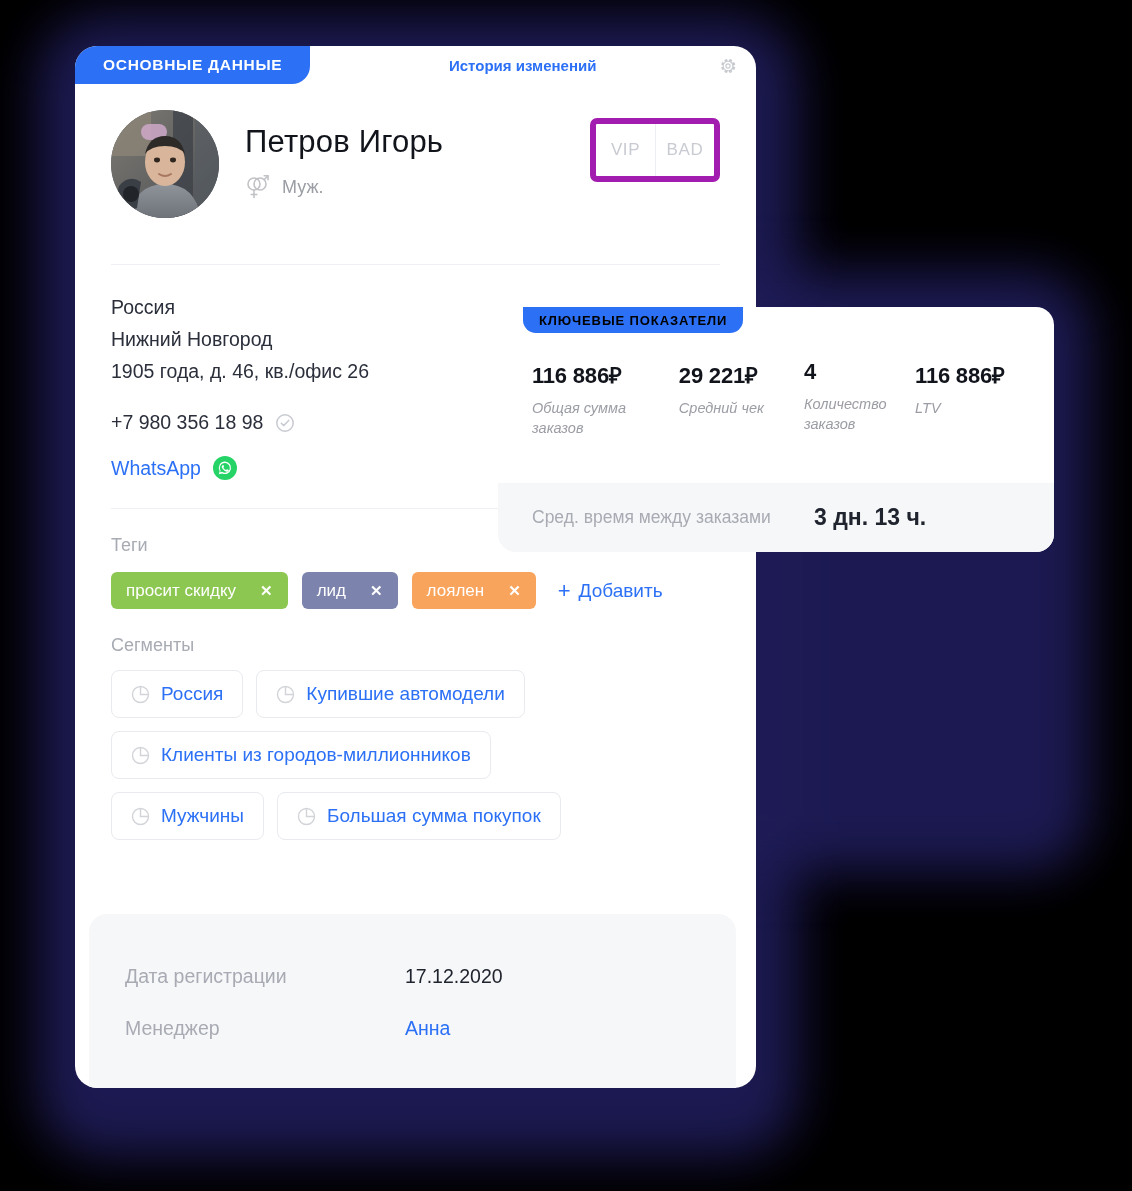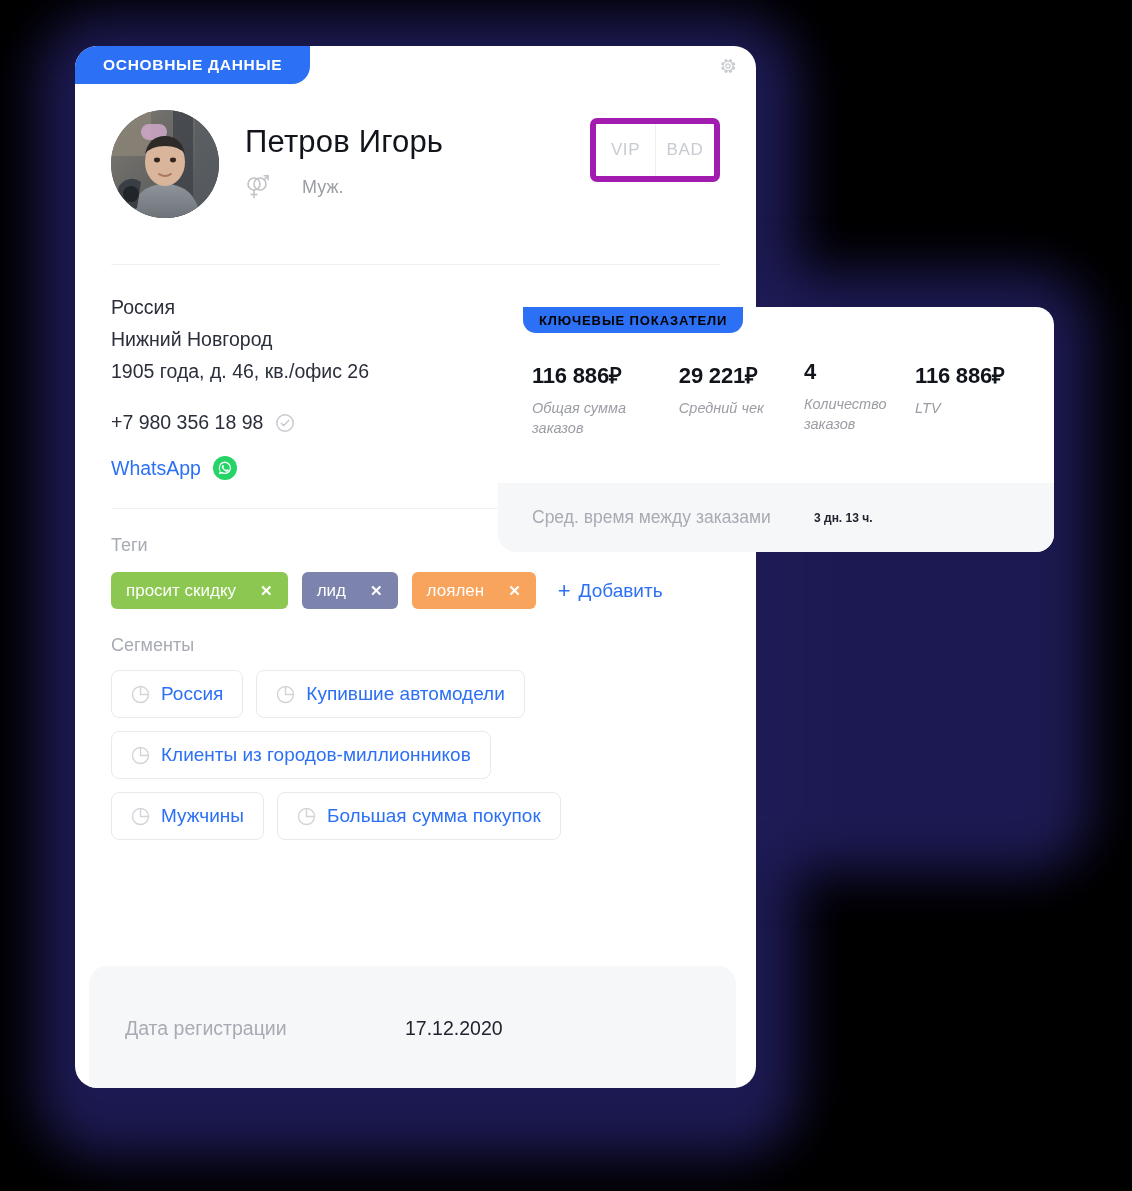--- a/index.html
+++ b/index.html
@@ -61,21 +61,21 @@
   .hdr { display: flex; align-items: flex-start; padding: 20px 36px 0 36px; position: relative; }
   .avatar {
     width: 108px; height: 108px; border-radius: 50%;
     overflow: hidden; flex: 0 0 108px;
     position: relative;
     background: #6a6f76;
   }
   .avatar svg { display:block; width:100%; height:100%; }
   .hdr-txt { margin-left: 26px; padding-top: 14px; }
   .cname { font-size: 31px; color: #12141c; font-weight: normal; letter-spacing: .2px; }
-  .grow { display: flex; align-items: center; margin-top: 14px; gap: 20px; }
+  .grow { display: flex; align-items: center; margin-top: 14px; }
   .gender-icon { width: 24px; height: 26px; opacity: .62; }
   .gender-txt { margin-left: 13px; font-size: 18px; color: #9b9da4; }
 
   .flagbox {
     position: absolute; right: 36px; top: 28px;
     display: flex;
     border: 6px solid #a21caf;
     border-radius: 7px;
     overflow: hidden;
   }
@@ -168,34 +168,35 @@
   .kpi-lab { font-size: 14.5px; color: #9b9da4; margin-top: 9px; line-height: 20px; font-style: italic; }
 
   .kpi-foot {
     position: absolute; left: 0; right: 0; bottom: 0;
     height: 69px;
     background: #f6f7f9;
     display: flex; align-items: center;
     padding-left: 34px;
   }
   .kpi-foot-k { font-size: 17.5px; color: #a8abb3; width: 282px; }
-  .kpi-foot-v { font-size: 12px; color: #20242e; font-weight: bold; }
+  .kpi-foot-v { font-size: 23px; color: #20242e; font-weight: bold; }
 </style>
 </head>
 <body>
 
 <div id="stage">
 
   <div class="glow g1"></div>
   <div class="glow g2"></div>
 
   <div class="card-main">
 
     <div class="tabbar">
       <div class="tab-active">ОСНОВНЫЕ ДАННЫЕ</div>
+      <div class="tab-inactive">История изменений</div>
       <div class="gear">
         <svg viewBox="0 0 24 24" fill="#9aa0a8">
           <path d="M12 8.8a3.2 3.2 0 1 0 0 6.4 3.2 3.2 0 0 0 0-6.4zm0 5a1.8 1.8 0 1 1 0-3.6 1.8 1.8 0 0 1 0 3.6z"></path>
           <path d="M20.2 13.3l-1.5-.6a6.9 6.9 0 0 0 0-1.4l1.5-.6a.8.8 0 0 0 .4-1l-.8-1.9a.8.8 0 0 0-1-.4l-1.5.6a7 7 0 0 0-1-1l.6-1.5a.8.8 0 0 0-.4-1l-1.9-.8a.8.8 0 0 0-1 .4l-.6 1.5a6.9 6.9 0 0 0-1.4 0l-.6-1.5a.8.8 0 0 0-1-.4l-1.9.8a.8.8 0 0 0-.4 1l.6 1.5c-.4.3-.7.6-1 1l-1.5-.6a.8.8 0 0 0-1 .4l-.8 1.9a.8.8 0 0 0 .4 1l1.5.6a6.9 6.9 0 0 0 0 1.4l-1.5.6a.8.8 0 0 0-.4 1l.8 1.9a.8.8 0 0 0 1 .4l1.5-.6c.3.4.6.7 1 1l-.6 1.5a.8.8 0 0 0 .4 1l1.9.8a.8.8 0 0 0 1-.4l.6-1.5a6.9 6.9 0 0 0 1.4 0l.6 1.5a.8.8 0 0 0 1 .4l1.9-.8a.8.8 0 0 0 .4-1l-.6-1.5c.4-.3.7-.6 1-1l1.5.6a.8.8 0 0 0 1-.4l.8-1.9a.8.8 0 0 0-.4-1zM12 17.2A5.2 5.2 0 1 1 12 6.8a5.2 5.2 0 0 1 0 10.4z"></path>
         </svg>
       </div>
     </div>
 
     <div class="hdr">
       <div class="avatar">
@@ -350,20 +351,24 @@
           <span>Большая сумма покупок</span>
         </div>
       </div>
     </div>
 
     <div class="foot">
       <div class="foot-row">
         <div class="foot-k">Дата регистрации</div>
         <div class="foot-v">17.12.2020</div>
       </div>
+      <div class="foot-row">
+        <div class="foot-k">Менеджер</div>
+        <div class="foot-v link">Анна</div>
+      </div>
     </div>
   </div>
 
   <div class="card-kpi">
     <div class="kpi-badge">КЛЮЧЕВЫЕ ПОКАЗАТЕЛИ</div>
 
     <div class="kpi-grid">
       <div class="kpi-cell c0">
         <div class="kpi-val">116 886₽</div>
         <div class="kpi-lab">Общая сумма заказов</div>

